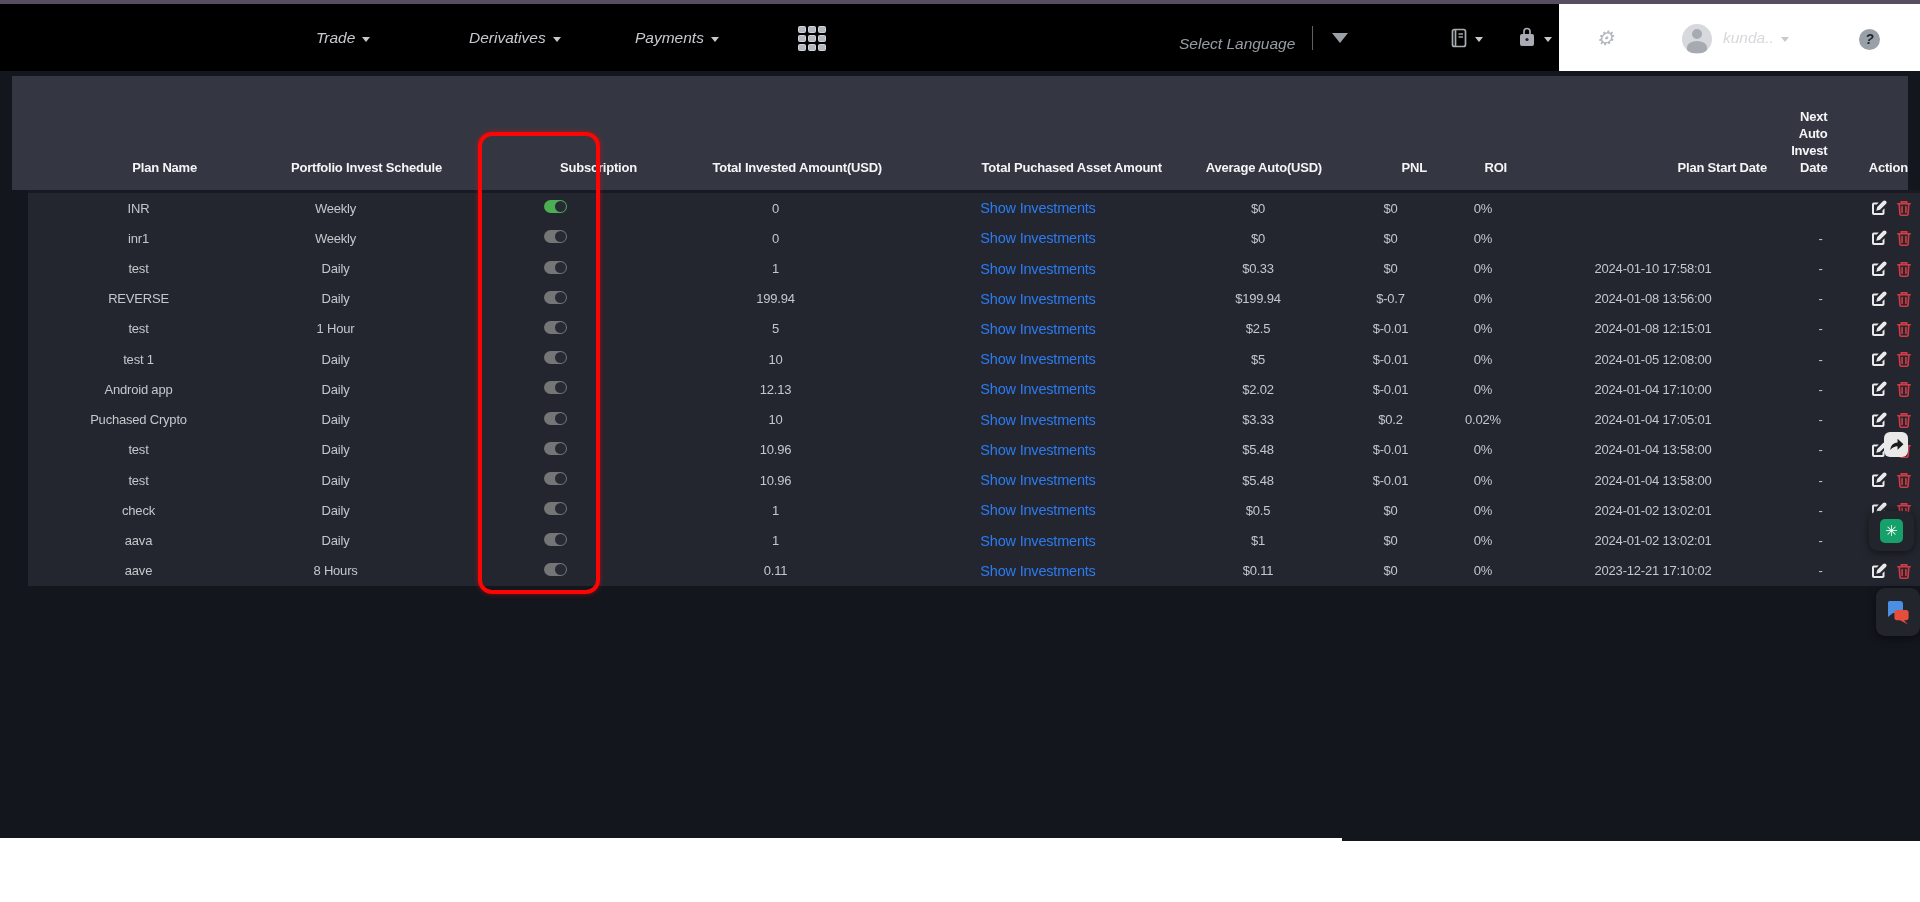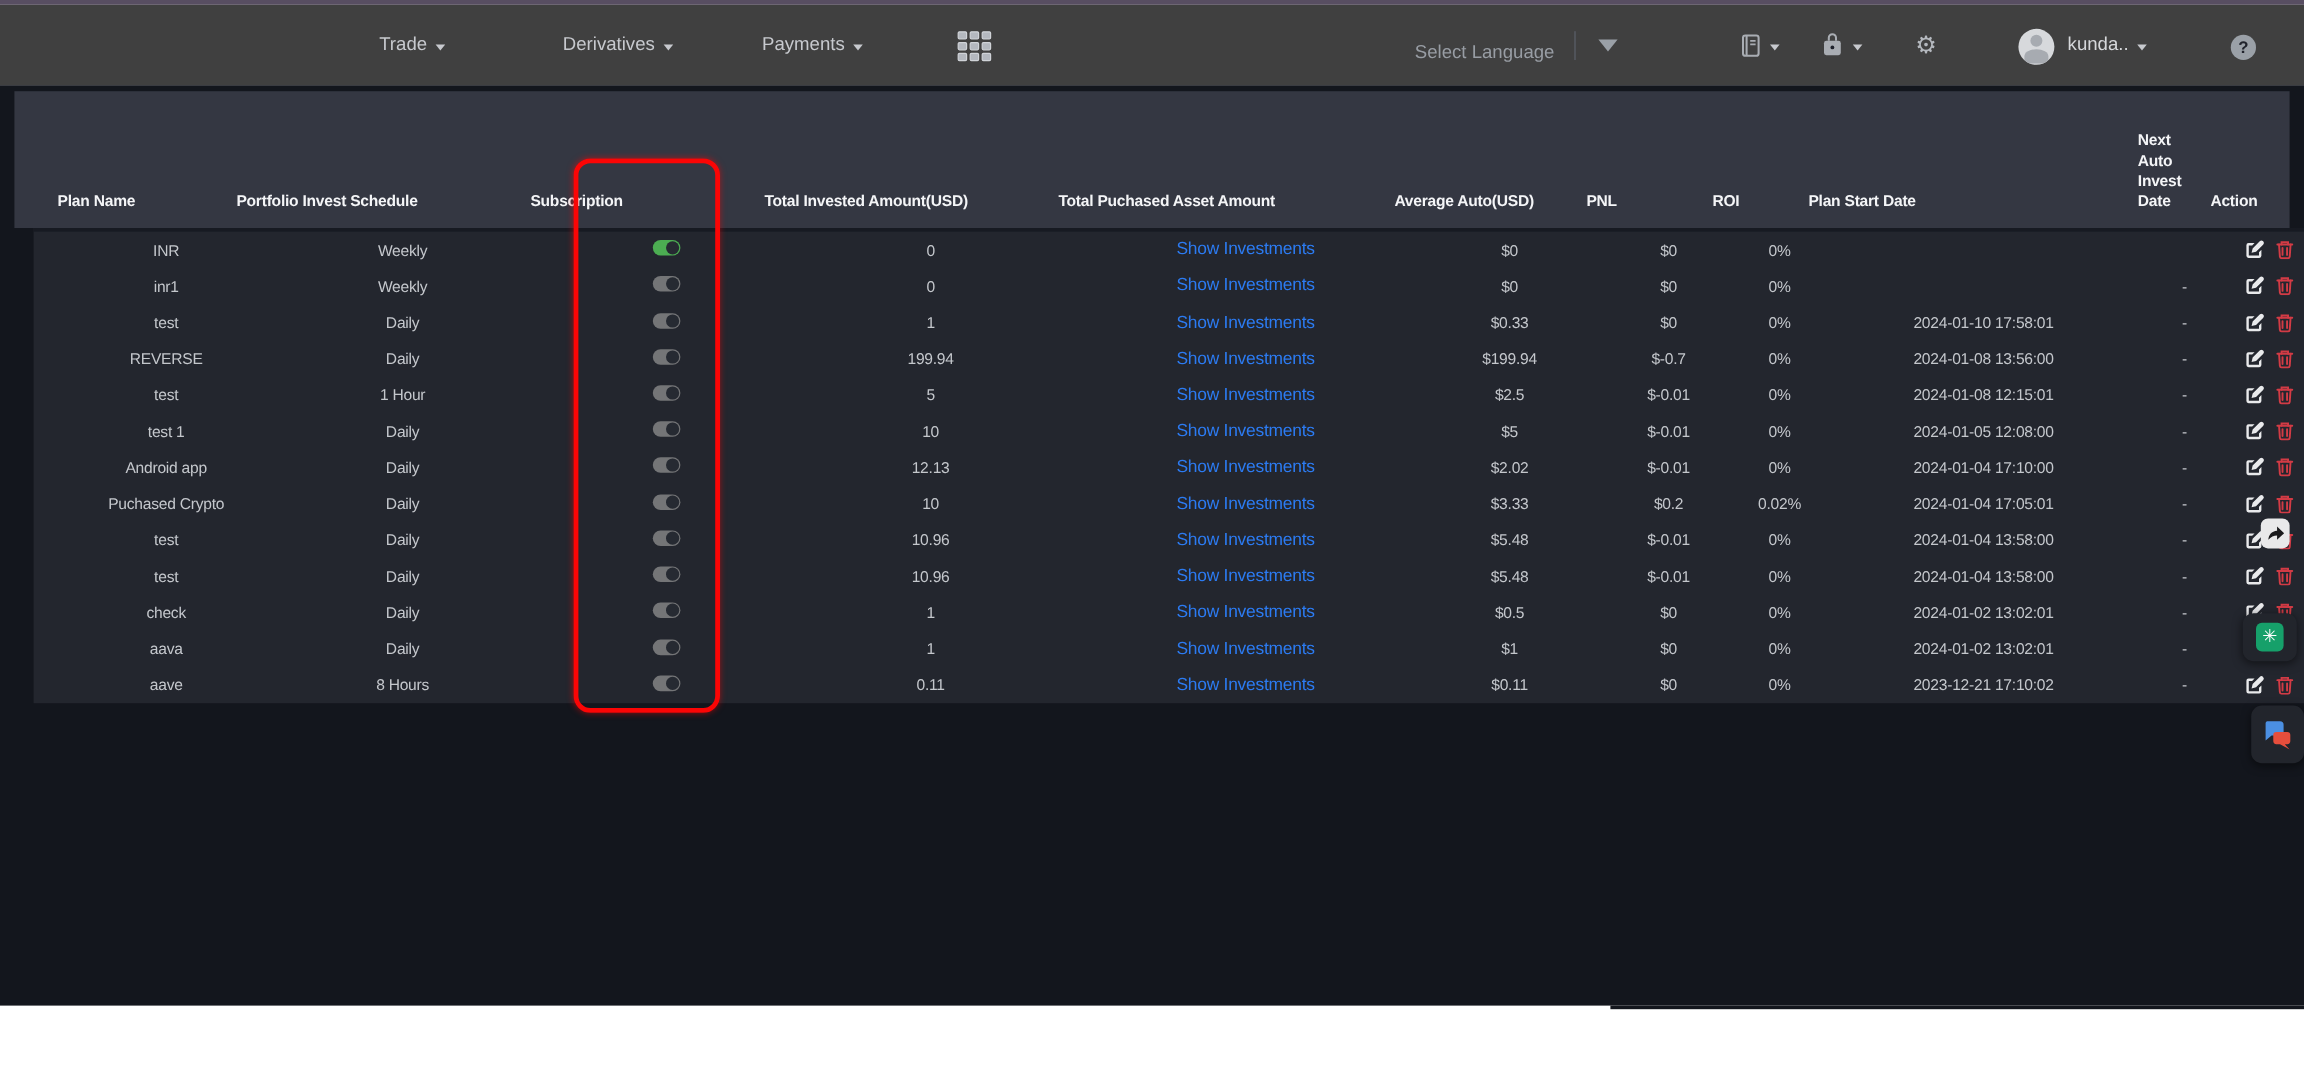--- a/index.html
+++ b/index.html
@@ -2,21 +2,21 @@
 <html><head>
 <meta charset="utf-8">
 <style>
   * { margin:0; padding:0; box-sizing:border-box; }
   html,body { width:1920px; height:902px; }
   body { font-family:"Liberation Sans", sans-serif; background:#ffffff; }
   .screen { position:relative; width:1920px; height:902px; overflow:hidden; background:#ffffff; }
 
   
   .topstrip { position:absolute; left:0; top:0; width:1920px; height:4px; background:#584e62; }
-  .navbar { position:absolute; left:0; top:4px; width:1920px; height:67px; background:#404040; }
+  .navbar { position:absolute; left:0; top:4px; width:1559px; height:67px; background:#000000;font-style:italic; }
   .nav-item { position:absolute; top:0; height:67px; display:flex; align-items:center;
               color:#c7c9ce; font-size:15.5px; cursor:pointer; }
   .caret { display:inline-block; width:0; height:0; border-left:4px solid transparent;
            border-right:4px solid transparent; border-top:5px solid #c7c9ce; margin-left:7px; margin-top:3px; }
   .grid-icon { position:absolute; left:798px; top:22px; width:30px; height:25px; display:grid;
                grid-template-columns:repeat(3,8px); grid-template-rows:repeat(3,7px); gap:2px; cursor:pointer; }
   .grid-icon span { background:#b4b8bf; border-radius:1.5px; border:1px solid #d0d3d8; }
   .lang { position:absolute; left:1179px; top:0; height:67px; display:flex; align-items:flex-start;
           color:#989da4; font-size:15.5px; cursor:pointer;margin-top:31px; }
   .lang-sep { position:absolute; left:1312px; top:22px; width:1px; height:24px; background:#5c616a; }
@@ -37,21 +37,21 @@
           line-height:21px; cursor:pointer; }
 
   
   .page { position:absolute; left:0; top:71px; width:1920px; height:767px; background:#13161d; }
   .page-step { position:absolute; left:1342px; top:838px; width:578px; height:3px; background:#13161d; }
 
   
   .thead { position:absolute; left:12px; top:76px; width:1896px; height:114px; background:#343742;
            display:flex; align-items:flex-end; padding-bottom:13px; color:#f4f5f7; font-weight:bold;
            font-size:13px; letter-spacing:-0.2px; }
-  .th { text-align:left; line-height:1.3; }
+  .th { text-align:right; line-height:1.3; }
   .th .narrow { display:block; width:46px; margin:0 auto; }
   .tbody { position:absolute; left:12px; top:190px; width:1896px; background:#23262e;
            border-top:3px solid #171a22;margin-left:16px; }
   .tr { height:30.23px; display:flex; align-items:center; font-size:13px; color:#c4c7cc;
         letter-spacing:-0.2px; }
   .td { text-align:center; }
   .c0{width:185px; padding-left:36px;} .c1{width:245px;} .c2{width:195px;} .c3{width:245px;}
   .c4{width:280px;} .c5{width:160px;} .c6{width:105px;} .c7{width:80px;} .c8{width:260px;}
   .c9{width:75px;} .c10{width:66px;}
   .link { color:#2c7bf2; font-size:14.5px; text-decoration:none; cursor:pointer; }

